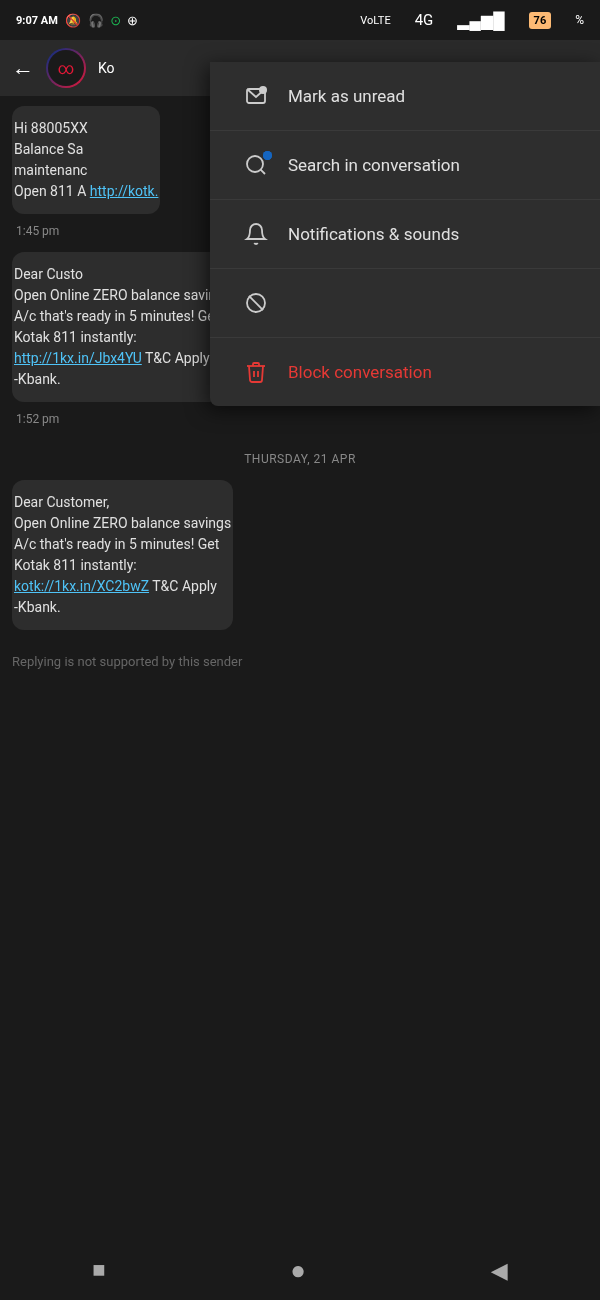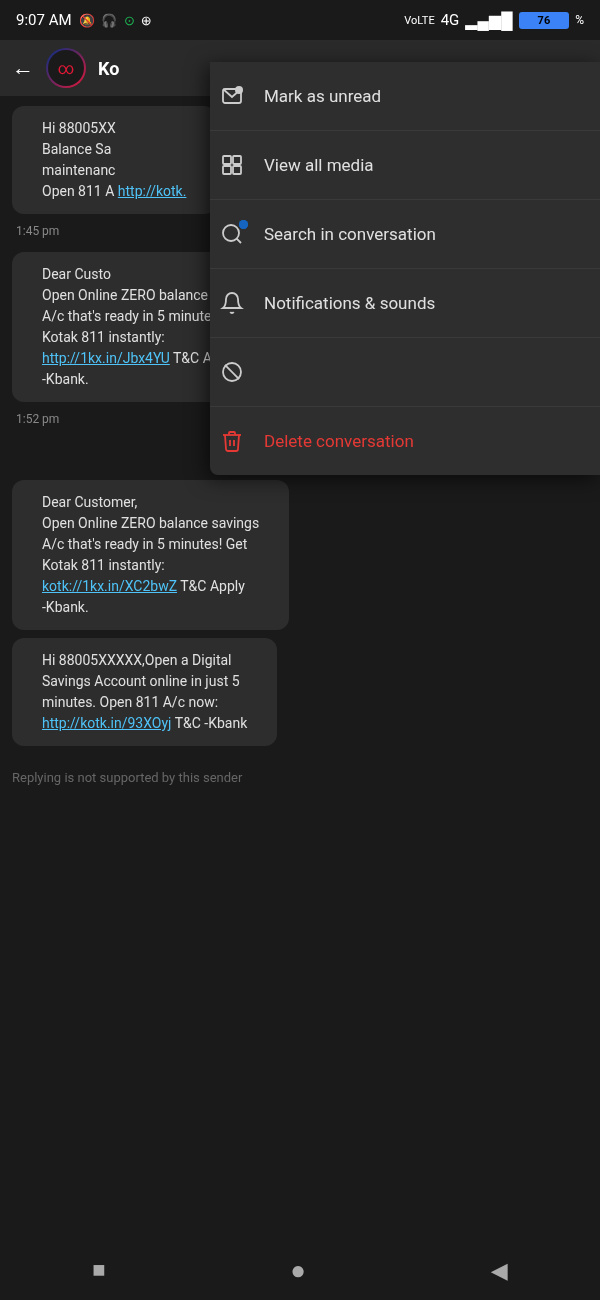--- a/index.html
+++ b/index.html
@@ -22,43 +22,43 @@
       justify-content: space-between;
       padding: 0 16px;
     }
     .status-left {
       display: flex;
       align-items: center;
       gap: 8px;
     }
     .status-time {
       color: #ffffff;
-      font-size: 15px;
-      font-weight: 400;
+      font-size: 11px;
+      font-weight: 700;
     }
     .status-icons {
       display: flex;
       align-items: center;
       gap: 6px;
     }
     .status-icon {
       color: #ffffff;
       font-size: 13px;
     }
     .status-right {
       display: flex;
       align-items: center;
-      gap: 6px;
+      gap: 24px;
     }
     .battery-badge {
-      background: #3b82f6;
+      background: #fdba74;
       color: #000;
       font-size: 11px;
       font-weight: bold;
-      padding: 2px 19px;
+      padding: 2px 5px;
       border-radius: 3px;
     }
 
     
     .header {
       background: #2a2a2a;
       height: 56px;
       display: flex;
       align-items: center;
       padding: 0 12px;
@@ -89,37 +89,37 @@
       display: flex;
       align-items: center;
       justify-content: center;
     }
     .avatar-symbol {
       font-size: 16px;
       color: #e31837;
     }
     .header-name {
       color: #ffffff;
-      font-size: 18px;
-      font-weight: 700;
+      font-size: 14px;
+      font-weight: 400;
     }
 
     
     .chat-area {
       background: #1a1a1a;
       padding: 10px 12px;
       display: flex;
       flex-direction: column;
       gap: 8px;
     }
 
     .message-bubble {
       background: #2d2d2d;
       border-radius: 12px;
-      padding: 12px 30px;
+      padding: 12px 2px;
       max-width: 85%;
       align-self: flex-start;
     }
     .message-text {
       color: #e0e0e0;
       font-size: 14px;
       line-height: 1.5;
     }
     .message-link {
       color: #4fc3f7;
@@ -176,21 +176,21 @@
       width: 390px;
       background: #2e2e2e;
       border-radius: 0 0 0 8px;
       box-shadow: -4px 4px 20px rgba(0,0,0,0.6);
       z-index: 100;
     }
     .dropdown-item {
       display: flex;
       align-items: center;
       gap: 18px;
-      padding: 20px 8px;
+      padding: 20px 32px;
       border-bottom: 1px solid #3a3a3a;
       cursor: pointer;
     }
     .dropdown-item:last-child {
       border-bottom: none;
     }
     .dropdown-icon {
       width: 28px;
       height: 28px;
       display: flex;
@@ -267,52 +267,38 @@
     <span class="message-text">Dear Custo<br>Open Online ZERO balance savings<br>A/c that's ready in 5 minutes! Get<br>Kotak 811 instantly:<br><span class="message-link">http://1kx.in/Jbx4YU</span>  T&amp;C Apply<br>-Kbank.</span>
   </div>
   <div class="message-time">1:52 pm</div>
 
   <div class="date-separator">THURSDAY, 21 APR</div>
 
   <div class="message-bubble">
     <span class="message-text">Dear Customer,<br>Open Online ZERO balance savings<br>A/c that's ready in 5 minutes! Get<br>Kotak 811 instantly:<br><span class="message-link">kotk://1kx.in/XC2bwZ</span>  T&amp;C Apply<br>-Kbank.</span>
   </div>
 
-  <div class="message-bubble">
-    <span class="message-text">Hi 88005XXXXX,Open a Digital<br>Savings Account online in just 5<br>minutes. Open 811 A/c now:<br><span class="message-link">http://kotk.in/93XOyj</span> T&amp;C -Kbank</span>
-  </div>
 
   <div class="reply-notice">Replying is not supported by this sender</div>
 
 </div>
 
 <div class="dropdown-overlay">
 
   <div class="dropdown-item">
     <div class="dropdown-icon">
       <svg width="24" height="24" viewBox="0 0 24 24" fill="none" stroke="#cccccc" stroke-width="1.8">
         <rect x="3" y="5" width="18" height="14" rx="2"></rect>
         <path d="M3 5l9 8 9-8"></path>
         <circle cx="19" cy="6" r="4" fill="#cccccc" stroke="none"></circle>
       </svg>
     </div>
     <span class="dropdown-label">Mark as unread</span>
   </div>
 
-  <div class="dropdown-item">
-    <div class="dropdown-icon">
-      <svg width="24" height="24" viewBox="0 0 24 24" fill="none" stroke="#cccccc" stroke-width="1.8">
-        <rect x="3" y="3" width="8" height="8" rx="1"></rect>
-        <rect x="13" y="3" width="8" height="8" rx="1"></rect>
-        <rect x="3" y="13" width="8" height="8" rx="1"></rect>
-        <rect x="13" y="13" width="8" height="8" rx="1"></rect>
-      </svg>
-    </div>
-    <span class="dropdown-label">View all media</span>
-  </div>
 
   <div class="dropdown-item">
     <div class="dropdown-icon search-icon-dot">
       <svg width="24" height="24" viewBox="0 0 24 24" fill="none" stroke="#cccccc" stroke-width="1.8">
         <circle cx="11" cy="11" r="8"></circle>
         <line x1="21" y1="21" x2="16.65" y2="16.65"></line>
       </svg>
       <span style="position:absolute;top:0;right:-2px;width:9px;height:9px;background:#1565c0;border-radius:50%;display:block;"></span>
     </div>
     <span class="dropdown-label">Search in conversation</span>
@@ -340,21 +326,21 @@
   <div class="dropdown-item">
     <div class="dropdown-icon">
       <svg width="24" height="24" viewBox="0 0 24 24" fill="none" stroke="#e53935" stroke-width="1.8">
         <polyline points="3 6 5 6 21 6"></polyline>
         <path d="M19 6l-1 14a2 2 0 0 1-2 2H8a2 2 0 0 1-2-2L5 6"></path>
         <path d="M10 11v6"></path>
         <path d="M14 11v6"></path>
         <path d="M9 6V4a1 1 0 0 1 1-1h4a1 1 0 0 1 1 1v2"></path>
       </svg>
     </div>
-    <span class="dropdown-label-delete">Delete conversation</span>
+    <span class="dropdown-label-delete">Block conversation</span>
   </div>
 
 </div>
 
 <div class="nav-bar">
   <span class="nav-icon">■</span>
   <span class="nav-icon" style="font-size:26px;">●</span>
   <span class="nav-icon">◀</span>
 </div>
 

